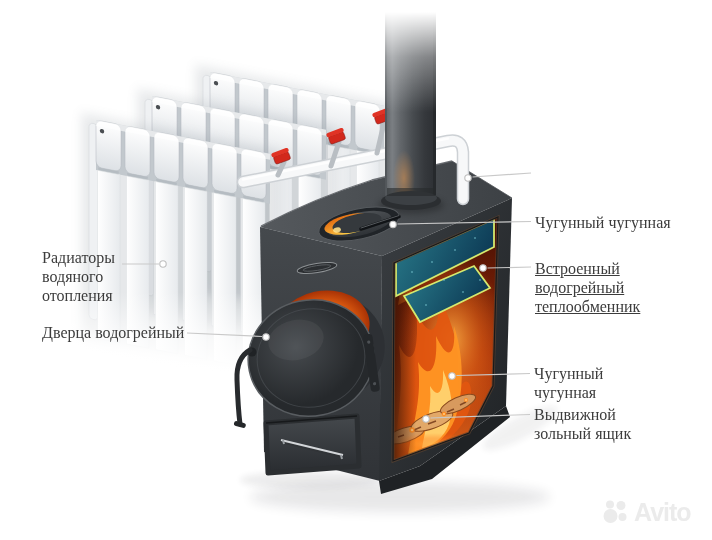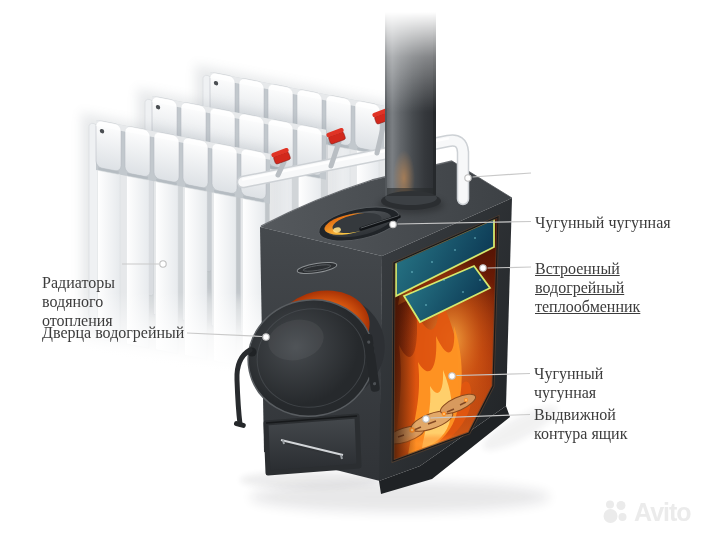--- a/index.html
+++ b/index.html
@@ -340,27 +340,27 @@
       <line class="leader" x1="456.5" y1="375.5" x2="530" y2="373.5"></line>
       <circle class="dot" cx="452" cy="376" r="3.2"></circle>
     </g>
     <g>
       <line class="leader" x1="430.5" y1="418" x2="530" y2="414.5"></line>
       <circle class="dot" cx="426" cy="419" r="3.2"></circle>
     </g>
   </g>
 </svg>
 
-<div class="lbl" style="left:42px;top:248px;width:95px;margin-top:25px;">Радиаторы водяного отопления</div>
+<div class="lbl" style="left:42px;top:248px;width:95px;">Радиаторы водяного отопления</div>
 <div class="lbl" style="left:42px;top:323px;width:160px;">Дверца водогрейный</div>
 
 <div class="lbl" style="left:535px;top:213px;width:170px;">Чугунный чугунная</div>
 <div class="lbl" style="left:535px;top:259px;width:112px;text-decoration:underline;">Встроенный водогрейный теплообменник</div>
 <div class="lbl" style="left:534px;top:364px;width:95px;">Чугунный чугунная</div>
-<div class="lbl" style="left:534px;top:405px;width:120px;">Выдвижной контура ящик</div>
+<div class="lbl" style="left:534px;top:405px;width:120px;">Выдвижной зольный ящик</div>
 
 <div class="watermark">
   <svg width="27" height="27" viewBox="0 0 27 27">
     <g fill="currentColor">
       <circle cx="8" cy="6.5" r="4"></circle>
       <circle cx="19" cy="7.5" r="4.5"></circle>
       <circle cx="8.5" cy="18" r="7"></circle>
       <circle cx="20.5" cy="19" r="4"></circle>
     </g>
   </svg>

